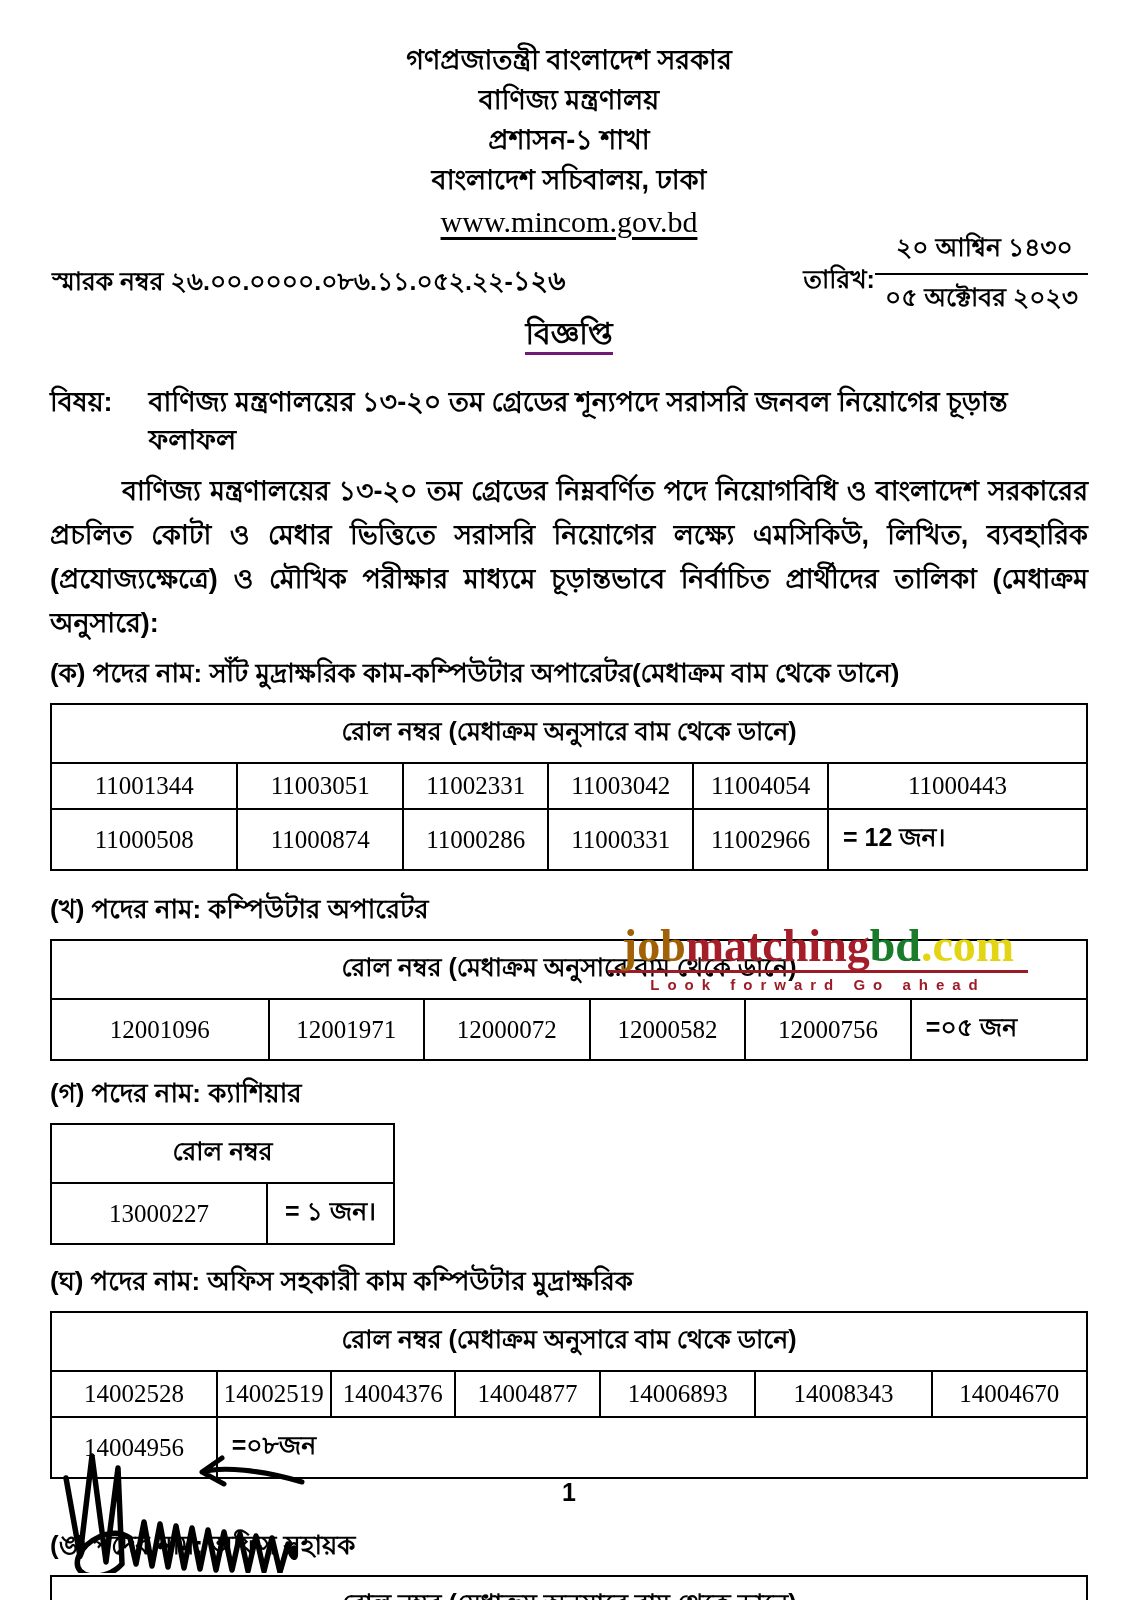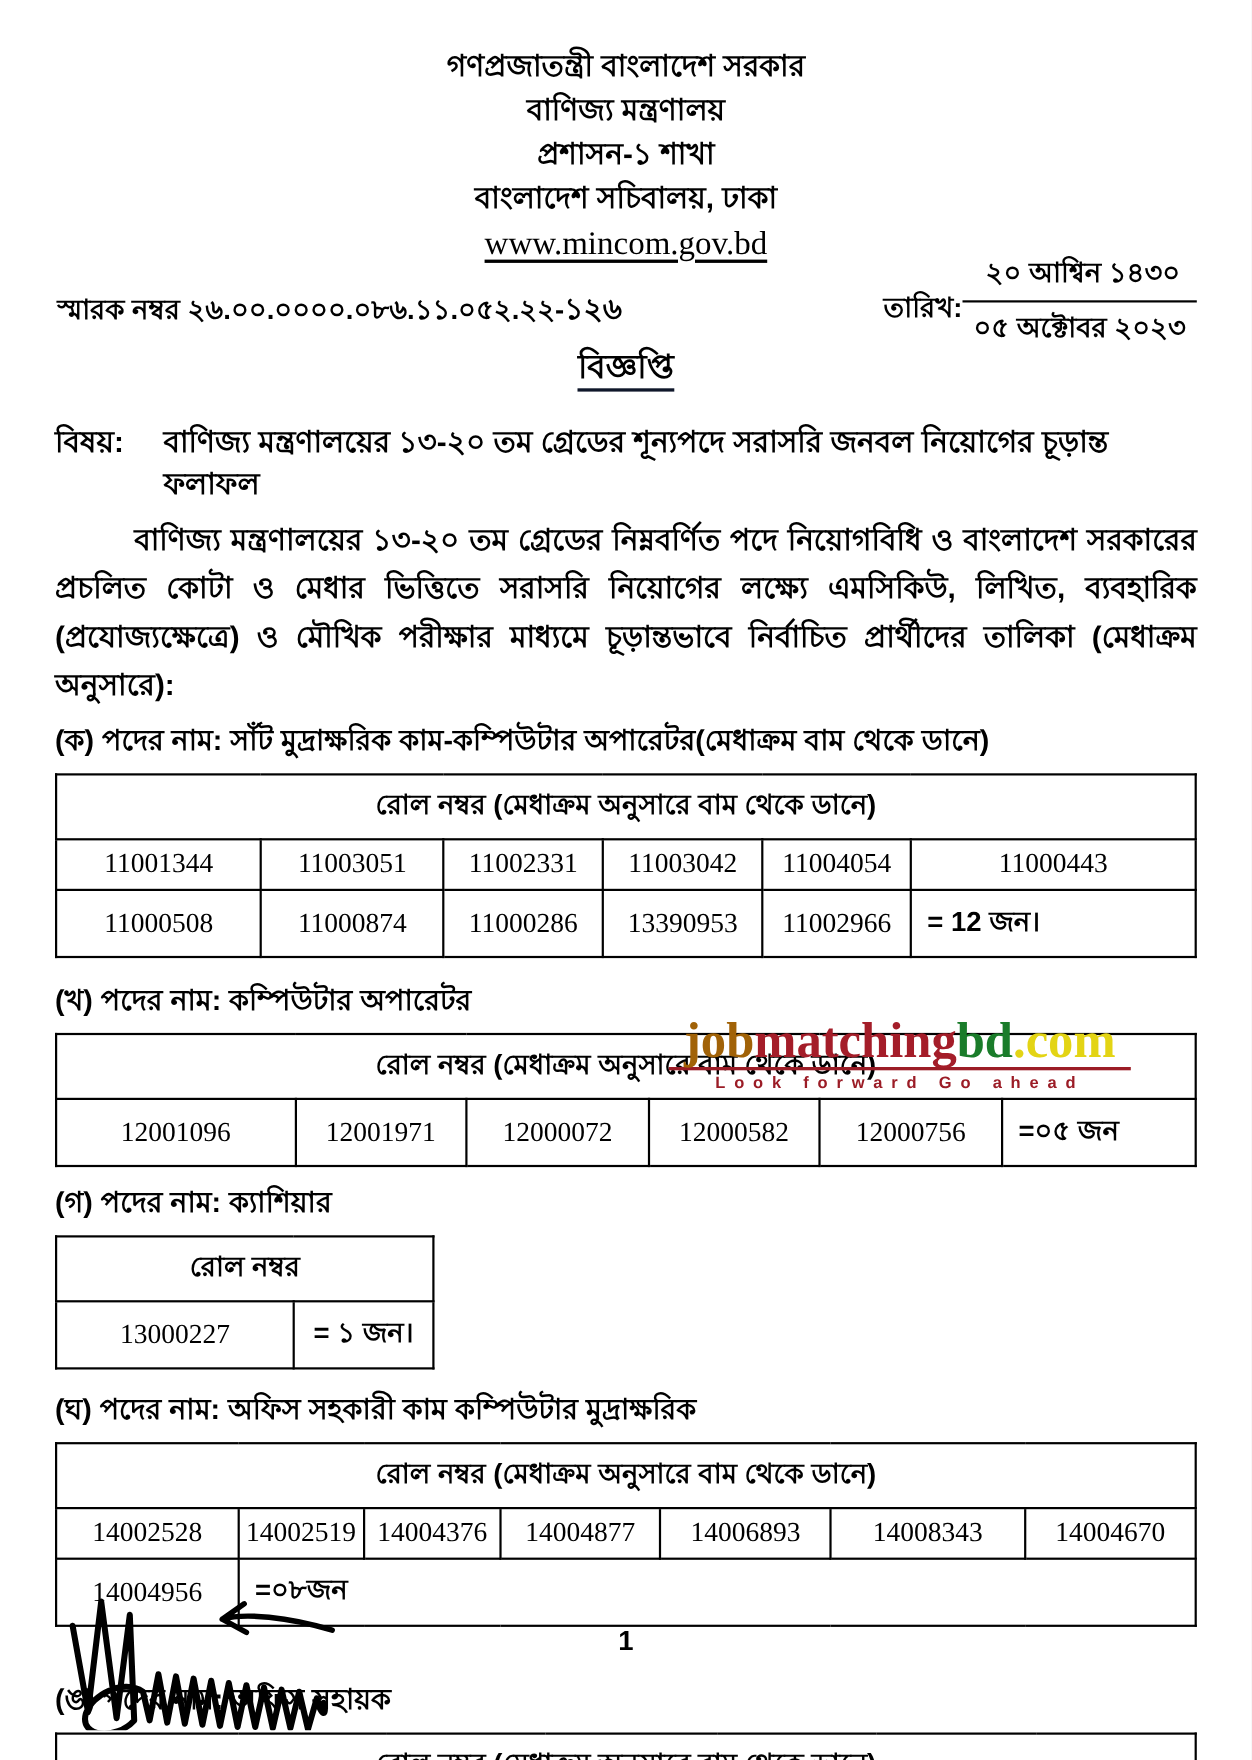--- a/index.html
+++ b/index.html
@@ -27,21 +27,21 @@
   .memo-number .bold-tail { font-weight:900; font-size:27px; }
   .date-block { display:flex; align-items:center; margin-top:-18px; }
   .date-label { font-size:25px; font-weight:600; padding-top:14px; }
   .date-stack { display:inline-block; text-align:center; font-size:25px; font-weight:600; }
   .date-stack .top { padding:0 10px 2px 16px; border-bottom:2px solid #000000; }
   .date-stack .bottom { padding:3px 10px 0 10px; }
 
   .doc-title { margin-top:2px; }
   .doc-title span {
     font-size:30px; font-weight:900;
-    border-bottom:3px solid #0f172a; padding-bottom:2px;text-align:center;
+    border-bottom:3px solid #701a75; padding-bottom:2px;text-align:center;
   }
   .subject-row { display:flex; gap:36px; padding:0 50px; margin-top:22px; }
   .subject-label, .subject-text { font-size:27px; font-weight:800; line-height:38px; }
 
   .body-par {
     padding:0 50px; margin-top:10px;
     font-size:27px; font-weight:700; line-height:44px;
     text-align:justify; text-indent:72px;
   }
 
@@ -137,21 +137,21 @@
       <td>11003051</td>
       <td>11002331</td>
       <td>11003042</td>
       <td>11004054</td>
       <td>11000443</td>
     </tr>
     <tr>
       <td>11000508</td>
       <td>11000874</td>
       <td>11000286</td>
-      <td>13390953</td>
+      <td>11000331</td>
       <td>11002966</td>
       <td class="count-cell left-align">= 12 জন।</td>
     </tr>
   </tbody>
     </table>
 
   <div class="section-label s-b">(খ) পদের নাম: কম্পিউটার অপারেটর</div>
   <table class="roll-table">
     <colgroup>
         <col style="width:21%">

